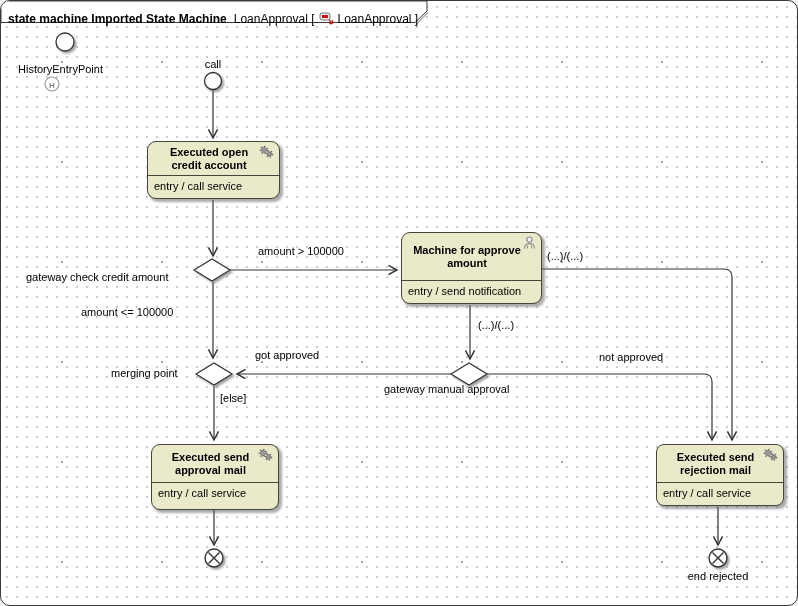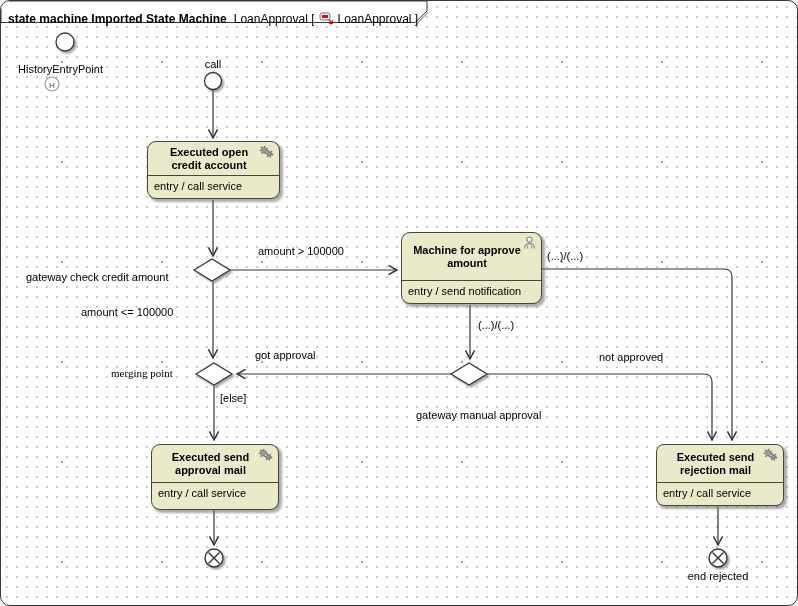--- a/index.html
+++ b/index.html
@@ -158,26 +158,26 @@
         <circle cx="11.5" cy="9" r="2" fill="#bfbfbf" stroke="#666" stroke-width="1"></circle>
         <circle cx="11.5" cy="9" r="0.8" fill="#eee" stroke="#666" stroke-width=".7"></circle>
       </svg>
     </span>
     <div class="state-body">entry / call service</div>
   </div>
 
   <div class="lbl" style="left:17px;top:61px;">HistoryEntryPoint</div>
   <div class="lbl c" style="left:196px;top:56px;width:32px;">call</div>
   <div class="lbl" style="left:25px;top:261px;margin-top:8px;">gateway check credit amount</div>
-  <div class="lbl" style="left:110px;top:365px;font-family:Liberation Serif, serif;">merging point</div>
-  <div class="lbl" style="left:383px;top:407px;margin-left:32px;">gateway manual approval</div>
+  <div class="lbl" style="left:110px;top:365px;">merging point</div>
+  <div class="lbl" style="left:383px;top:381px;">gateway manual approval</div>
   <div class="lbl c" style="left:167px;top:568px;width:92px;margin-top:45px;">end approved</div>
   <div class="lbl c" style="left:671px;top:568px;width:92px;">end rejected</div>
 
   <div class="lbl" style="left:257px;top:243px;">amount &gt; 100000</div>
   <div class="lbl" style="left:80px;top:304px;">amount &lt;= 100000</div>
   <div class="lbl" style="left:546px;top:248px;">(...)/(...)</div>
   <div class="lbl" style="left:477px;top:317px;">(...)/(...)</div>
-  <div class="lbl" style="left:254px;top:347px;">got approval</div>
+  <div class="lbl" style="left:254px;top:347px;">got approved</div>
   <div class="lbl" style="left:598px;top:349px;">not approved</div>
   <div class="lbl" style="left:219px;top:390px;">[else]</div>
 
 </div>
 
 </body></html>

